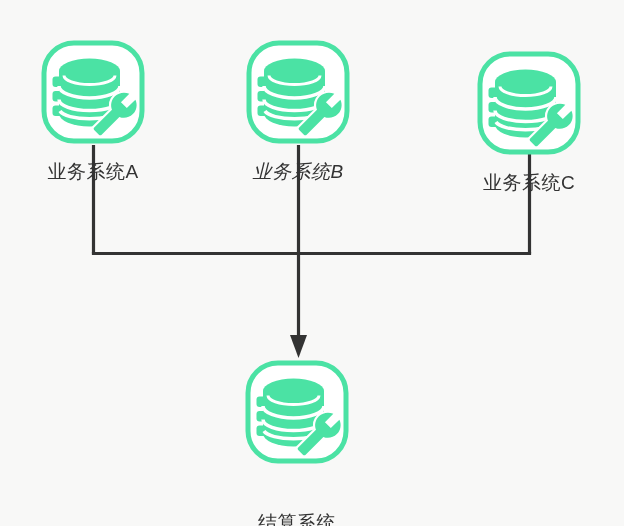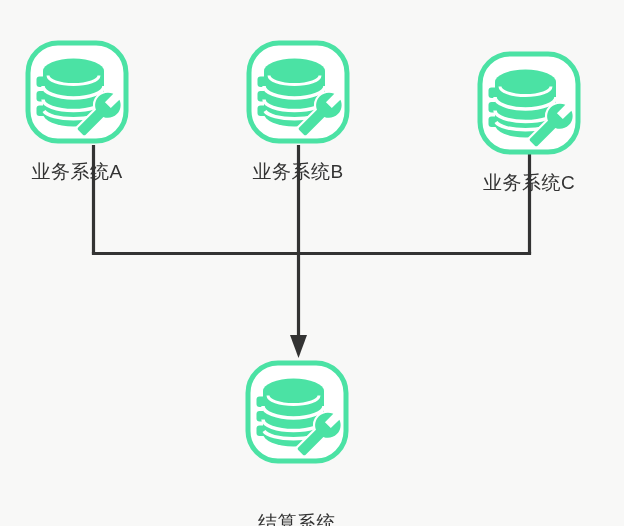--- a/index.html
+++ b/index.html
@@ -15,22 +15,22 @@
   .connectors .arrowhead{fill:var(--ink);stroke:none;}
   .node{
     position:absolute;width:150px;display:flex;flex-direction:column;
     align-items:center;gap:17px;z-index:2;
   }
   .node-icon{width:104px;height:104px;display:block;}
   .node-label{
     font-size:19px;line-height:22px;color:var(--ink);text-align:center;
     white-space:nowrap;letter-spacing:0.5px;
   }
-  .node-a{left:2px;top:40px;}
-  .node-b{left:223px;top:40px;}
+  .node-a{left:18px;top:40px;}
+  .node-b{left:223px;top:40px;font-style:italic;}
   .node-c{left:454px;top:51px;}
   .node-d{left:222px;top:360px;gap:48px;}
   .defs-holder{position:absolute;width:0;height:0;overflow:hidden;}
   .ic-border{fill:var(--node-fill);stroke:var(--accent);stroke-width:5;}
   .ic-green{fill:var(--accent);}
   .ic-gap{stroke:var(--node-fill);stroke-width:3.5;fill:none;}
   .ic-under{fill:var(--node-fill);stroke:var(--node-fill);stroke-width:2.2;stroke-linejoin:round;}
 </style>
 </head>
 <body>

